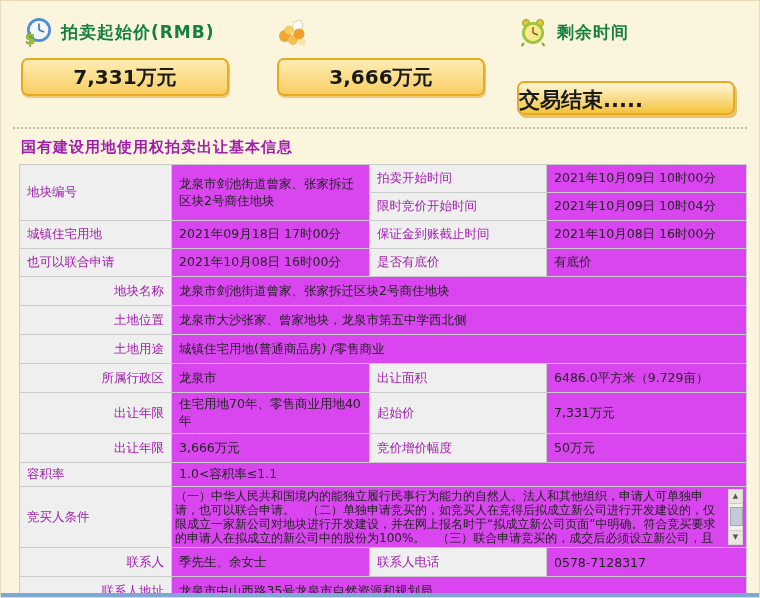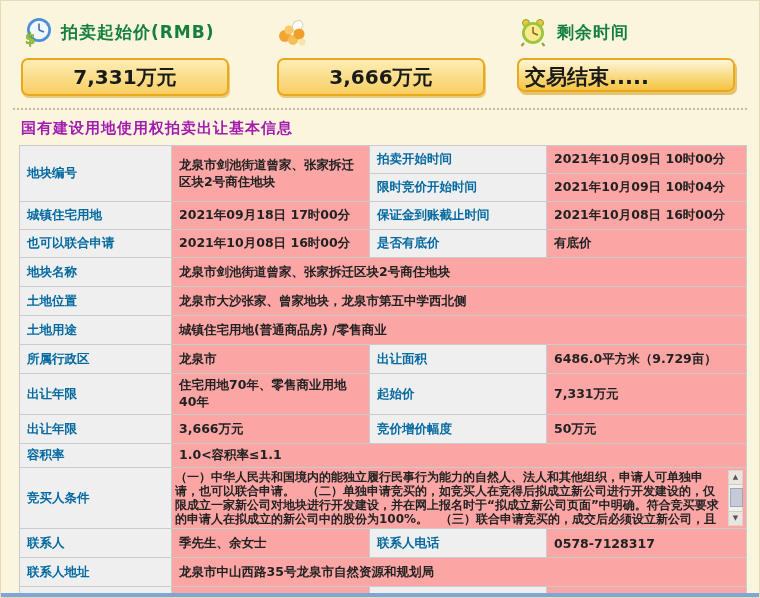--- a/index.html
+++ b/index.html
@@ -6,51 +6,51 @@
   body{font-family:"DejaVu Sans","Liberation Sans",sans-serif;}
   .page{
     position:relative;width:760px;height:598px;box-sizing:border-box;
     background:#FBF5DE;border:1px solid #E6DAB8;overflow:hidden;
   }
   
   .stats{display:flex;padding:14px 18px 0 20px;}
   .stat{display:flex;flex-direction:column;}
   .stat1{width:256px;}
   .stat2{width:240px;}
-  .stat3{flex:1;}
+  .stat3{flex:1;gap:23px;}
   .stat-head{display:flex;align-items:center;height:34px;}
   .stat-head .icon{width:32px;height:32px;margin-right:8px;flex:0 0 auto;}
   .stat-label{font-size:17px;font-weight:bold;color:#15803d;letter-spacing:1px;white-space:nowrap;}
   .value-box{
     margin-top:9px;height:34px;line-height:34px;border:2px solid #E9A81E;border-radius:7px;
     background:linear-gradient(#FDEDB4,#F8CE62);
     font-size:20px;font-weight:bold;color:#1A1A1A;text-align:center;
     box-shadow:1px 2px 0 rgba(216,150,0,.45);
   }
   .stat1 .value-box{width:204px;}
   .stat2 .value-box{width:204px;}
   .stat3 .value-box{
-    width:218px;text-align:left;padding-left:6px;box-sizing:border-box;
+    width:218px;text-align:left;box-sizing:border-box;
     background:linear-gradient(#FEF6D8,#F5C43E);font-size:21px;
     box-shadow:2px 3px 0 rgba(210,145,0,.5);
   }
   
   .dotted-divider{margin:12px 12px 0 12px;border-top:2px dotted #C2BCA4;}
   .section-title{
     padding:9px 0 7px 20px;font-size:15px;font-weight:bold;color:#a21caf;letter-spacing:1px;
   }
   
   table.info{
     margin-left:18px;border-collapse:collapse;table-layout:fixed;width:727px;
     font-size:12.5px;color:#222;
   }
   table.info td{border:1px solid #CBCBCB;padding:3px 7px;vertical-align:middle;overflow:hidden;}
-  td.lbl{background:#EFEFEF;color:#0369a1;font-weight:bold;}
-  td.val{background:#fca5a5;font-weight:bold;}
-  .h27{height:21px;}  .h28{height:22px;}  .h22{height:16px;}
+  td.lbl{background:#EFEFEF;color:#a21caf;}
+  td.val{background:#d946ef;}
+  .h27{height:21px;}  .h28{height:22px;text-align:right;}  .h22{height:16px;}
   
   .cond-wrap{position:relative;height:56px;overflow:hidden;padding-right:18px;line-height:14px;font-size:12px;}
   .cond-text{display:block;}
   .vscroll{position:absolute;right:0;top:0;bottom:0;width:15px;background:#F2F0EA;border:1px solid #D8D5CC;box-sizing:border-box;}
   .vs-btn{height:13px;background:#E9E6DF;border-bottom:1px solid #CFCCC4;font-size:7px;line-height:13px;text-align:center;color:#555;}
   .vs-btn.down{position:absolute;bottom:0;left:0;right:0;border-top:1px solid #CFCCC4;border-bottom:none;}
   .vs-thumb{position:absolute;left:1px;top:17px;width:11px;height:17px;background:#C6CAD6;border:1px solid #9FA6B8;}
   
   .bottom-bar{position:absolute;left:0;right:0;bottom:0;height:4px;background:#7EA7D5;}
 </style>

